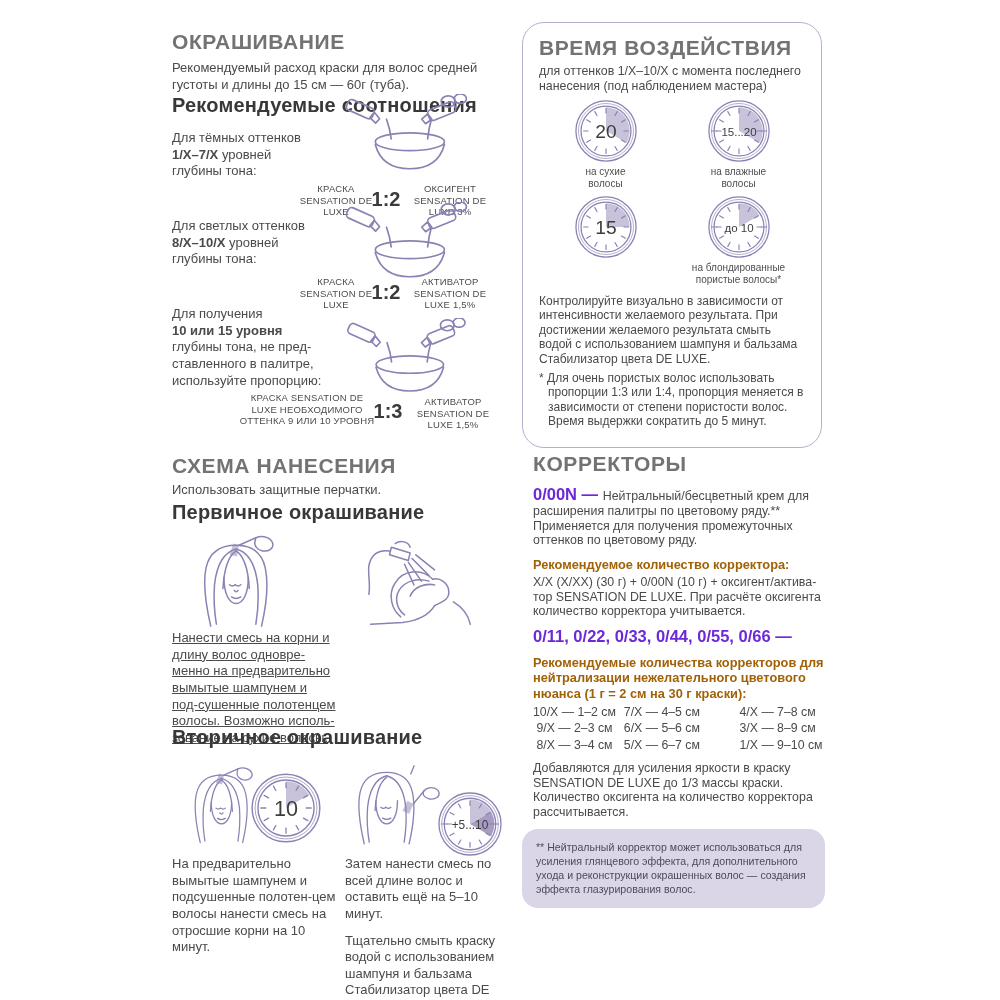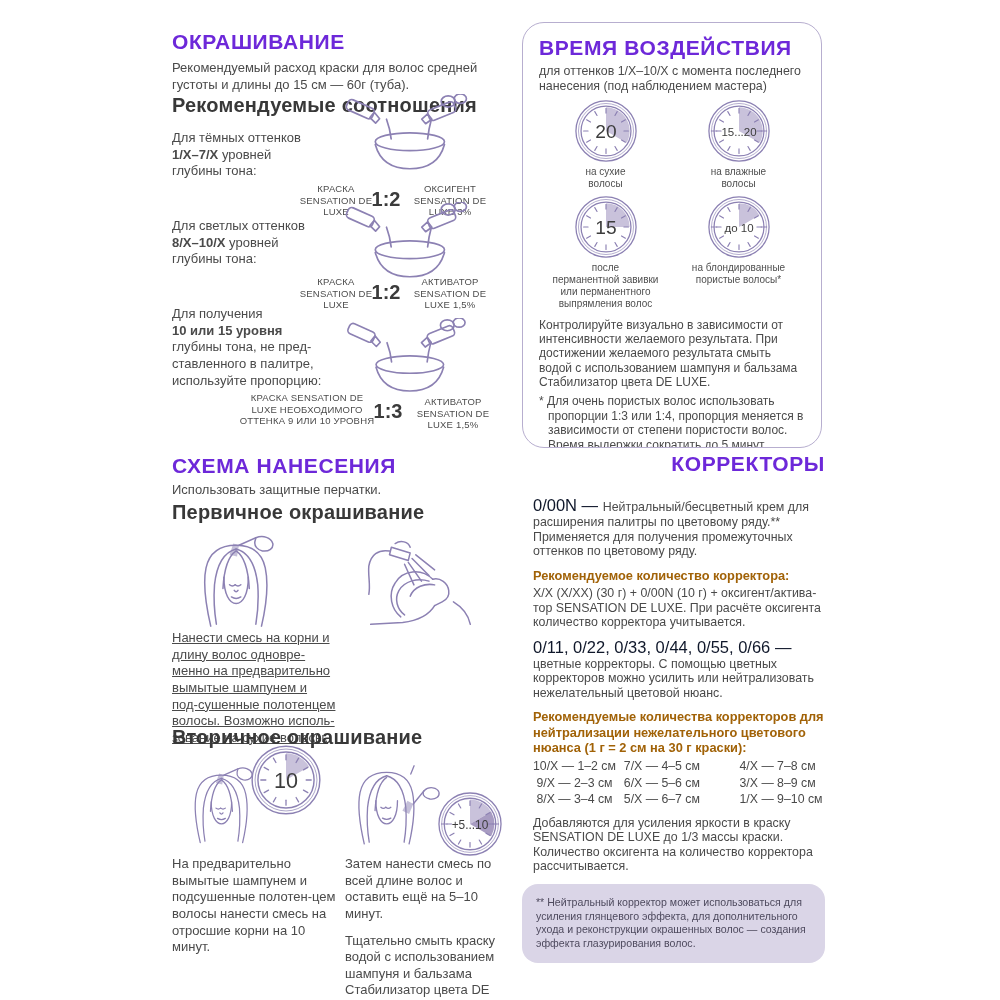--- a/index.html
+++ b/index.html
@@ -1,37 +1,37 @@
 <!DOCTYPE html>
 <html><head>
 <meta charset="utf-8">
 <style>
   html,body{margin:0;padding:0;background:#ffffff;}
   .page{position:relative;width:1000px;height:1000px;background:#fff;overflow:hidden;
         font-family:"Liberation Sans",sans-serif;color:#4a4a4a;}
   .abs{position:absolute;}
-  .h1{font-size:21px;font-weight:bold;color:#6d28d9;letter-spacing:.6px;}
+  .h1{font-size:21px;font-weight:bold;color:#737373;letter-spacing:.6px;}
   .h2{font-size:20px;font-weight:bold;color:#383838;letter-spacing:.2px;}
   .body{font-size:13px;line-height:1.28;color:#4a4a4a;}
   .pre{white-space:pre-line;}
   .mix-label{font-size:9.5px;line-height:1.22;color:#4c4c4c;text-align:center;letter-spacing:.2px;}
   .ratio{font-size:20px;font-weight:bold;color:#3b3b3b;text-align:center;}
   .illo{color:#8c81b3;}
   .panel{border:1.5px solid #b7aecf;border-radius:22px;box-sizing:border-box;
          padding:13px 16px 0 16px;overflow:hidden;}
   .panel-sub{font-size:12.4px;line-height:1.2;margin-top:4px;margin-bottom:5px;}
   .clockrow{display:flex;margin-top:4px;}
   .clockcell{flex:1;display:flex;flex-direction:column;align-items:center;}
   .clockbox{width:64px;height:64px;}
   .clocklabel{margin-top:3px;font-size:10px;line-height:1.18;color:#4f4f4f;text-align:center;white-space:pre-line;}
   .panel-note{margin-top:8px;font-size:12px;line-height:1.2;}
   .panel-foot{margin-top:5px;font-size:12px;line-height:1.2;padding-left:9px;text-indent:-9px;}
   .korr{width:292px;font-size:12.4px;line-height:1.17;}
   .korr p{margin:0 0 7px 0;}
-  .bigcode{font-size:16.5px;font-weight:normal;color:#0f172a;}
+  .bigcode{font-size:16.5px;font-weight:bold;color:#6d28d9;}
   .subttl{font-size:12.8px;font-weight:bold;color:#a16207;line-height:1.2;margin:9px 0 3px 0;}
   .ktable{margin:2px 0 8px 0;}
   .ktable .row{display:flex;}
   .ktable .c{white-space:pre;font-size:12.3px;line-height:1.34;}
   .ktable .c1{width:102px;}
   .ktable .c2{width:94px;}
   .ktable .c3{width:96px;margin-left:32px;}
   .notebox{background:#dad5e7;border-radius:16px;padding:12px 14px;margin-left:-11px;width:303px;
            box-sizing:border-box;font-size:10.6px;line-height:1.3;color:#4e4a5e;}
   .notebox p{margin:0 0 8px 0;}
@@ -179,21 +179,21 @@
       </svg>
   </div>
   <div class="abs body" style="left:172px;top:630px;width:164px;text-decoration:underline;">Нанести смесь на корни и длину волос одновре-менно на предварительно вымытые шампунем и под-сушенные полотенцем волосы. Возможно исполь-зование на сухие волосы.</div>
 
   <div class="abs h2" style="left:172px;top:726px;">Вторичное окрашивание</div>
   <div class="abs illo" style="left:172px;top:760px;width:102px;height:90px;">
     <svg width="102" height="90" viewBox="0 0 130 100">
         <use href="#head-apply"></use>
       </svg>
   </div>
-  <div class="abs" style="left:250px;top:744px;width:72px;height:72px;"><svg viewBox="0 0 100 100" width="100%" height="100%">
+  <div class="abs" style="left:250px;top:772px;width:72px;height:72px;"><svg viewBox="0 0 100 100" width="100%" height="100%">
         <circle cx="50" cy="50" r="47" fill="#ffffff" stroke="#8c81b3" stroke-width="2"></circle>
         <circle cx="50" cy="50" r="43" fill="none" stroke="#8c81b3" stroke-width="1"></circle>
         <circle cx="50" cy="50" r="39" fill="none" stroke="#8c81b3" stroke-width="2"></circle>
         <path d="M50 50 L50.00 13.00 A37 37 0 0 1 82.04 31.50 Z" fill="#c9c2db"></path>
         <line x1="50.00" y1="22.00" x2="50.00" y2="15.00" stroke="#8c81b3" stroke-width="1.8" stroke-linecap="round"></line>
         <line x1="64.00" y1="25.75" x2="67.50" y2="19.69" stroke="#8c81b3" stroke-width="1.8" stroke-linecap="round"></line>
         <line x1="74.25" y1="36.00" x2="80.31" y2="32.50" stroke="#8c81b3" stroke-width="1.8" stroke-linecap="round"></line>
         <line x1="78.00" y1="50.00" x2="85.00" y2="50.00" stroke="#8c81b3" stroke-width="1.8" stroke-linecap="round"></line>
         <line x1="74.25" y1="64.00" x2="80.31" y2="67.50" stroke="#8c81b3" stroke-width="1.8" stroke-linecap="round"></line>
         <line x1="64.00" y1="74.25" x2="67.50" y2="80.31" stroke="#8c81b3" stroke-width="1.8" stroke-linecap="round"></line>
@@ -306,24 +306,20 @@
               <line x1="74.25" y1="64.00" x2="80.31" y2="67.50" stroke="#8c81b3" stroke-width="1.8" stroke-linecap="round"></line>
               <line x1="64.00" y1="74.25" x2="67.50" y2="80.31" stroke="#8c81b3" stroke-width="1.8" stroke-linecap="round"></line>
               <line x1="50.00" y1="78.00" x2="50.00" y2="85.00" stroke="#8c81b3" stroke-width="1.8" stroke-linecap="round"></line>
               <line x1="36.00" y1="74.25" x2="32.50" y2="80.31" stroke="#8c81b3" stroke-width="1.8" stroke-linecap="round"></line>
               <line x1="25.75" y1="64.00" x2="19.69" y2="67.50" stroke="#8c81b3" stroke-width="1.8" stroke-linecap="round"></line>
               <line x1="22.00" y1="50.00" x2="15.00" y2="50.00" stroke="#8c81b3" stroke-width="1.8" stroke-linecap="round"></line>
               <line x1="25.75" y1="36.00" x2="19.69" y2="32.50" stroke="#8c81b3" stroke-width="1.8" stroke-linecap="round"></line>
               <line x1="36.00" y1="25.75" x2="32.50" y2="19.69" stroke="#8c81b3" stroke-width="1.8" stroke-linecap="round"></line>
               <text x="50" y="51" text-anchor="middle" dominant-baseline="central" font-family="Liberation Sans, sans-serif" font-size="30" fill="#3d3d3d">15</text>
             </svg></div>
-        <div class="clocklabel">после
-перманентной завивки
-или перманентного
-выпрямления волос</div>
       </div>
       <div class="clockcell">
         <div class="clockbox"><svg viewBox="0 0 100 100" width="100%" height="100%">
               <circle cx="50" cy="50" r="47" fill="#ffffff" stroke="#8c81b3" stroke-width="2"></circle>
               <circle cx="50" cy="50" r="43" fill="none" stroke="#8c81b3" stroke-width="1"></circle>
               <circle cx="50" cy="50" r="39" fill="none" stroke="#8c81b3" stroke-width="2"></circle>
               <path d="M50 50 L50.00 13.00 A37 37 0 0 1 82.04 31.50 Z" fill="#c9c2db"></path>
               <line x1="50.00" y1="22.00" x2="50.00" y2="15.00" stroke="#8c81b3" stroke-width="1.8" stroke-linecap="round"></line>
               <line x1="64.00" y1="25.75" x2="67.50" y2="19.69" stroke="#8c81b3" stroke-width="1.8" stroke-linecap="round"></line>
               <line x1="74.25" y1="36.00" x2="80.31" y2="32.50" stroke="#8c81b3" stroke-width="1.8" stroke-linecap="round"></line>
@@ -342,27 +338,26 @@
             </svg></div>
         <div class="clocklabel">на блондированные
 пористые волосы*</div>
       </div>
     </div>
     <div class="panel-note">Контролируйте визуально в зависимости от интенсивности желаемого результата. При достижении желаемого результата смыть водой с использованием шампуня и бальзама Стабилизатор цвета DE LUXE.</div>
     <div class="panel-foot">* Для очень пористых волос использовать пропорции 1:3 или 1:4, пропорция меняется в зависимости от степени пористости волос. Время выдержки сократить до 5 минут.</div>
   </div>
 
   <div class="abs" style="left:533px;top:452px;">
-    <div class="h1" style="margin-bottom:20px;text-align:right;">КОРРЕКТОРЫ</div>
+    <div class="h1" style="margin-bottom:9px;">КОРРЕКТОРЫ</div>
     <div class="korr">
       <p><span class="bigcode">0/00N — </span><span>Нейтральный/бесцветный крем для расширения палитры по цветовому ряду.** Применяется для получения промежуточных оттенков по цветовому ряду.</span></p>
       <div class="subttl">Рекомендуемое количество корректора:</div>
       <p>X/X (X/XX) (30 г) + 0/00N (10 г) + оксигент/актива-тор SENSATION DE LUXE. При расчёте оксигента количество корректора учитывается.</p>
       <div class="bigcode" style="margin-top:8px;">0/11, 0/22, 0/33, 0/44, 0/55, 0/66 —</div>
-      <p>цветные корректоры. С помощью цветных корректоров можно усилить или нейтрализовать нежелательный цветовой нюанс.</p>
       <div class="subttl">Рекомендуемые количества корректоров для нейтрализации нежелательного цветового нюанса (1 г = 2 см на 30 г краски):</div>
       <div class="ktable">
         <div class="row">
           <span class="c c1">10/X — 1–2 см</span>
           <span class="c c2">7/X — 4–5 см</span>
           <span class="c c3">4/X — 7–8 см</span>
         </div>
         <div class="row">
           <span class="c c1"> 9/X — 2–3 см</span>
           <span class="c c2">6/X — 5–6 см</span>

